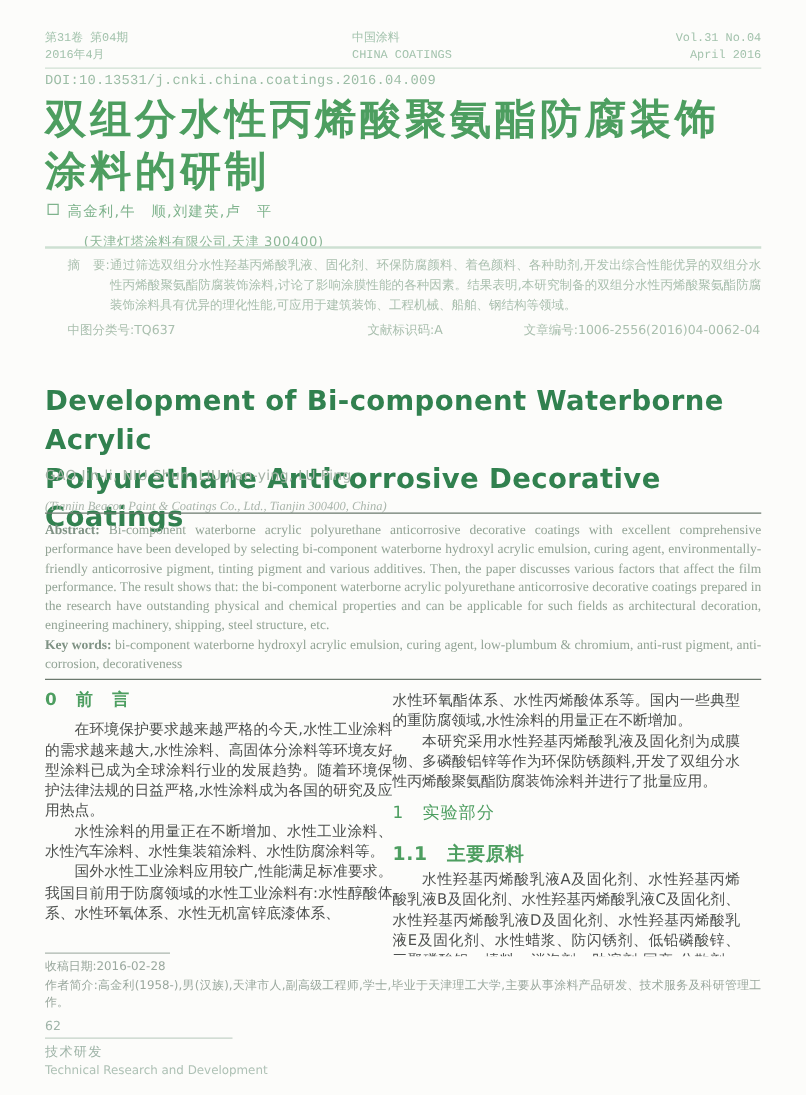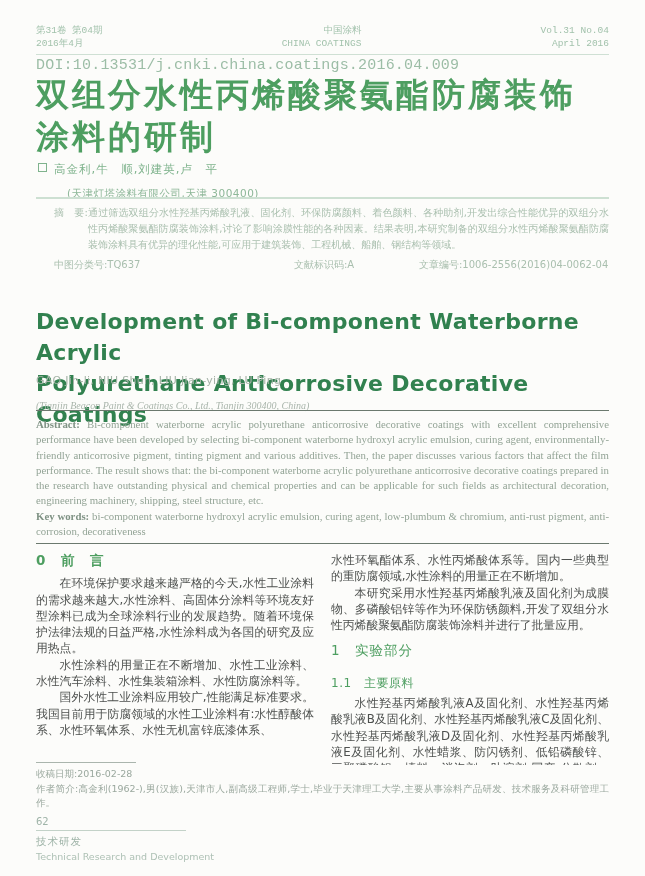--- a/index.html
+++ b/index.html
@@ -4,23 +4,23 @@
 <style>
   html,body{margin:0;padding:0;background:#e9e9e7;}
   .page{
     width:645px;height:876px;position:relative;margin:0 auto;
     background:#fcfcfa;overflow:hidden;
     font-family:"DejaVu Sans","Liberation Sans",sans-serif;
   }
   
   .hdr{position:absolute;top:24px;left:36px;right:36px;color:#a2c2ac;font-size:9.5px;line-height:13px;font-family:Liberation Mono, monospace;}
   .hdr-row{display:flex;justify-content:space-between;border-bottom:1px solid #cfe0d4;padding-bottom:4px;}
-  .hdr-c{text-align:right;}
+  .hdr-c{text-align:left;}
   .hdr-r{text-align:right;}
-  .doi{margin-top:4px;font-size:15px;color:#9cbda6;letter-spacing:0.2px;}
+  .doi{margin-top:4px;font-size:11px;color:#9cbda6;letter-spacing:0.2px;}
   
   .cn-title{position:absolute;top:74px;left:36px;right:36px;margin:0;
     font-size:33px;line-height:42px;font-weight:bold;color:#4d9e60;letter-spacing:3px;}
   .authors-cn{position:absolute;top:162px;left:38px;font-size:11.5px;color:#7fb38d;letter-spacing:1px;}
   .sq{display:inline-block;width:7px;height:7px;border:1px solid #7fb38d;margin-right:7px;vertical-align:1px;}
   .affil-cn{position:absolute;top:187px;left:52px;font-size:10.5px;color:#8db798;letter-spacing:0.5px;margin-left:15px;}
   .rule-green{position:absolute;top:197px;left:36px;right:36px;height:2px;background:#cde0d2;}
   
   .cn-abs{position:absolute;top:205px;left:36px;width:573px;color:#a9bfae;font-size:10px;line-height:16.2px;}
   .abs-p{margin:0 0 1px 18px;padding-left:34px;text-indent:-34px;text-align:justify;}
@@ -35,27 +35,27 @@
   .affil-en{position:absolute;top:400px;left:36px;font-size:10px;font-style:italic;color:#a9b5ab;
     font-family:"Liberation Serif","DejaVu Serif",serif;}
   .rule-dark-1{position:absolute;top:410px;left:36px;right:36px;height:1px;background:#6b796e;}
   .rule-dark-2{position:absolute;top:543px;left:36px;right:36px;height:1px;background:#6b796e;}
   
   .en-abs{position:absolute;top:417px;left:36px;width:573px;color:#93a496;
     font-family:"Liberation Serif","DejaVu Serif",serif;font-size:10.8px;line-height:15.3px;text-align:justify;}
   .en-abs p{margin:0;}
   .en-label{font-weight:bold;color:#7f9284;}
   
-  .body-cols{position:absolute;top:552px;left:36px;right:36px;display:flex;gap:17px;height:213px;overflow:hidden;}
+  .body-cols{position:absolute;top:552px;left:36px;right:36px;display:flex;height:213px;overflow:hidden;}
   .col{width:278px;font-size:11.8px;line-height:16.3px;color:#4d504e;text-align:justify;}
   .col p{margin:0;}
   .indent{text-indent:2em;}
   .sec{font-size:13.5px;color:#4d9e60;font-weight:bold;margin:0 0 7px 0;letter-spacing:1px;}
   .sec1{font-size:13.5px;color:#4d9e60;font-weight:normal;margin:9px 0 5px 0;letter-spacing:1px;}
-  .subsec{font-size:12px;color:#4d9e60;font-weight:normal;margin:16px 0 4px 0;letter-spacing:0.5px;}
+  .subsec{font-size:15px;color:#4d9e60;font-weight:bold;margin:16px 0 4px 0;letter-spacing:0.5px;}
   
   .footnote{position:absolute;top:762px;left:36px;width:573px;font-size:9.5px;line-height:14.5px;color:#9aa89e;text-align:justify;}
   .fn-rule{width:100px;border-top:1px solid #aab5ad;margin-bottom:4px;}
   
   .page-footer{position:absolute;top:816px;left:36px;}
   .pg-num{font-size:10px;color:#9fb4a8;}
   .pg-rule{width:150px;border-top:1px solid #c3d2c8;margin:3px 0 4px 0;}
   .col-cn{font-size:10.5px;color:#9fb4a8;letter-spacing:1px;}
   .col-en{font-size:9.5px;color:#aec1b5;margin-top:2px;}
 </style>
@@ -126,21 +126,21 @@
       <p class="indent">本研究采用水性羟基丙烯酸乳液及固化剂为成膜物、多磷酸铝锌等作为环保防锈颜料,开发了双组分水性丙烯酸聚氨酯防腐装饰涂料并进行了批量应用。</p>
       <h3 class="sec1">1　实验部分</h3>
       <h4 class="subsec">1.1　主要原料</h4>
       <p class="indent">水性羟基丙烯酸乳液A及固化剂、水性羟基丙烯酸乳液B及固化剂、水性羟基丙烯酸乳液C及固化剂、水性羟基丙烯酸乳液D及固化剂、水性羟基丙烯酸乳液E及固化剂、水性蜡浆、防闪锈剂、低铅磷酸锌、三聚磷酸铝、填料、消泡剂、助溶剂,国产;分散剂、水性</p>
     </div>
   </div>
 
   <div class="footnote">
     <div class="fn-rule"></div>
     <div>收稿日期:2016-02-28</div>
-    <div>作者简介:高金利(1962-),男(汉族),天津市人,副高级工程师,学士,毕业于天津理工大学,主要从事涂料产品研发、技术服务及科研管理工作。</div>
+    <div>作者简介:高金利(1958-),男(汉族),天津市人,副高级工程师,学士,毕业于天津理工大学,主要从事涂料产品研发、技术服务及科研管理工作。</div>
   </div>
 
   <div class="page-footer">
     <div class="pg-num">62</div>
     <div class="pg-rule"></div>
     <div class="col-cn">技术研发</div>
     <div class="col-en">Technical Research and Development</div>
   </div>
 
 </div>

